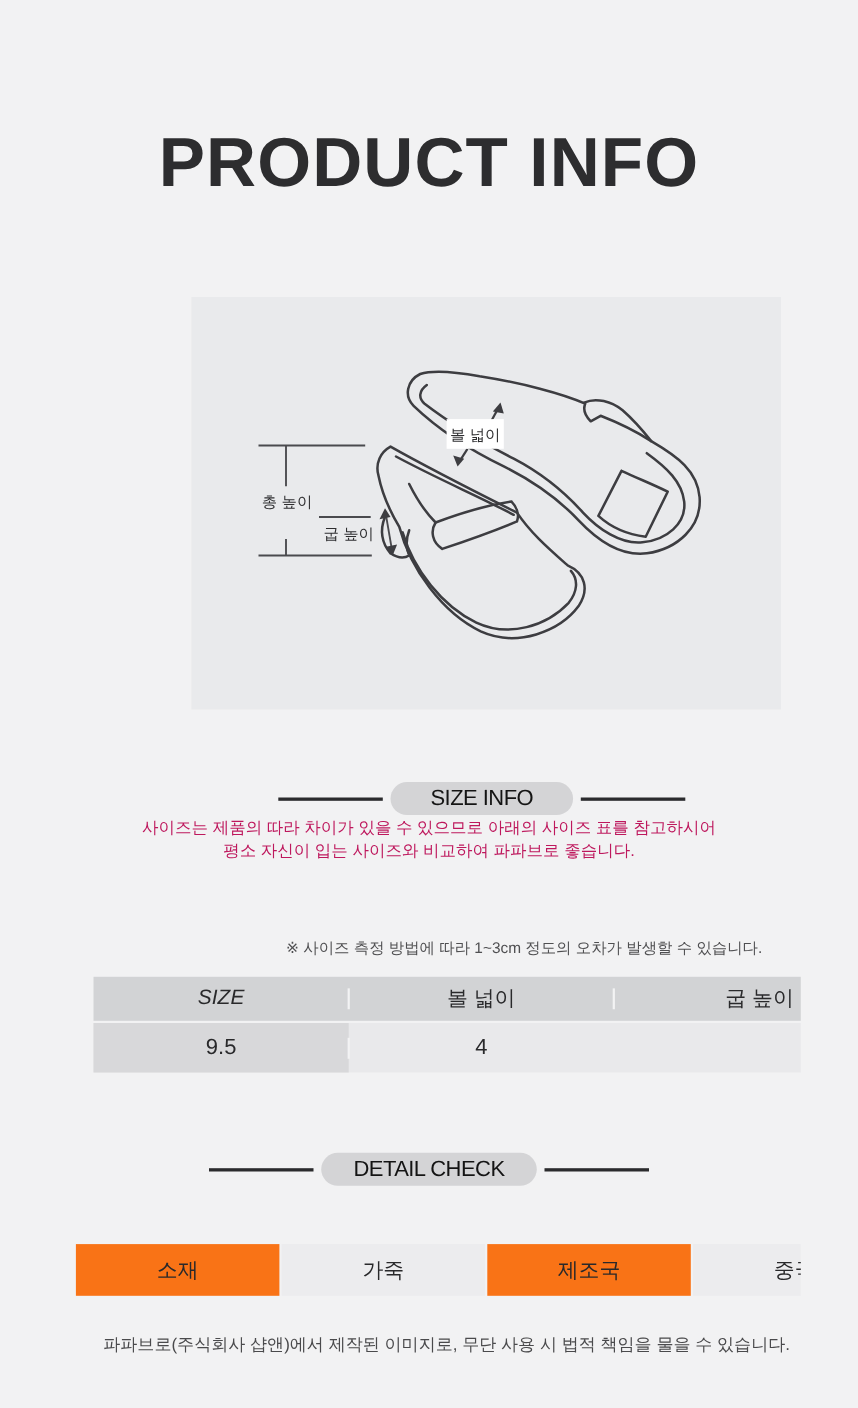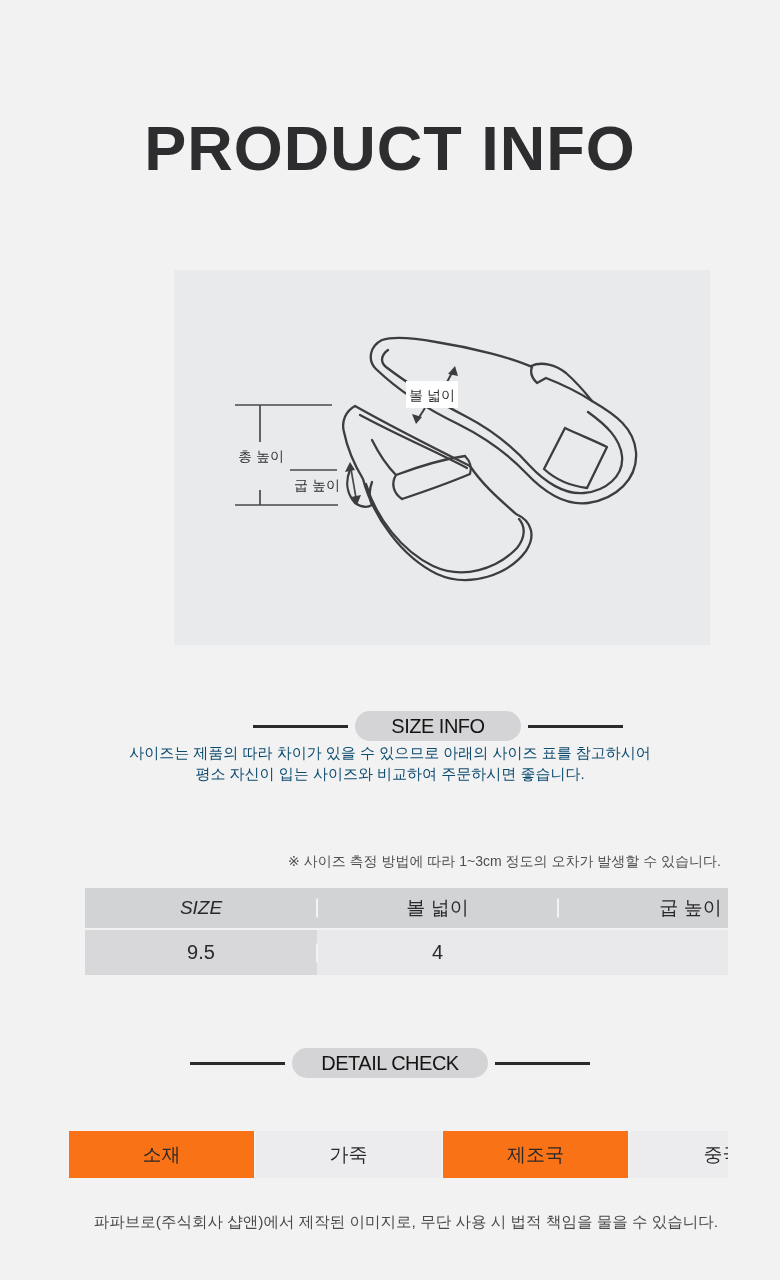--- a/index.html
+++ b/index.html
@@ -32,26 +32,26 @@
   .badge-pill {
     min-width:108px; height:30px; padding:0 29px;
     background:#d4d4d6; border-radius:16px;
     display:flex; align-items:center; justify-content:center;
     font-size:20px; color:#141414; letter-spacing:-0.5px; white-space:nowrap;
   }
 
   
   .size-desc {
     position:absolute; top:742px; left:0; width:100%;
-    text-align:center; font-size:15px; line-height:21px; color:#0c4a6e;
+    text-align:center; font-size:15px; line-height:21px; color:#be185d;
   }
   .size-note {
     position:absolute; top:853px; left:0; width:100%;
     box-sizing:border-box; padding-right:35px;
-    text-align:right; font-size:14px; color:#4f4f51;margin-left:28px;
+    text-align:right; font-size:14px; color:#4f4f51;
   }
   .footer-text {
     position:absolute; top:1212px; left:16px; width:100%;
     text-align:center; font-size:15.5px; color:#4a4a4c;
   }
 
   
   .size-table { position:absolute; left:21px; top:888px; width:738px;padding-left:12px; }
   .st-header {
     display:grid; grid-template-columns:232px 241px 265px;
@@ -136,21 +136,21 @@
   </div>
 
   <div class="badge-row" style="top:711px;padding-left:48px;">
     <span class="badge-line"></span>
     <span class="badge-pill">SIZE INFO</span>
     <span class="badge-line"></span>
   </div>
 
   <div class="size-desc">
     <div>사이즈는 제품의 따라 차이가 있을 수 있으므로 아래의 사이즈 표를 참고하시어</div>
-    <div>평소 자신이 입는 사이즈와 비교하여 주문하시면 좋습니다.</div>
+    <div>평소 자신이 입는 사이즈와 비교하여 파파브로 좋습니다.</div>
   </div>
 
   <div class="size-note">※ 사이즈 측정 방법에 따라 1~3cm 정도의 오차가 발생할 수 있습니다.</div>
 
   <div class="size-table">
     <div class="st-header">
       <div class="st-cell sep">SIZE</div>
       <div class="st-cell sep">볼 넓이</div>
       <div class="st-cell">굽 높이</div>
     </div>

